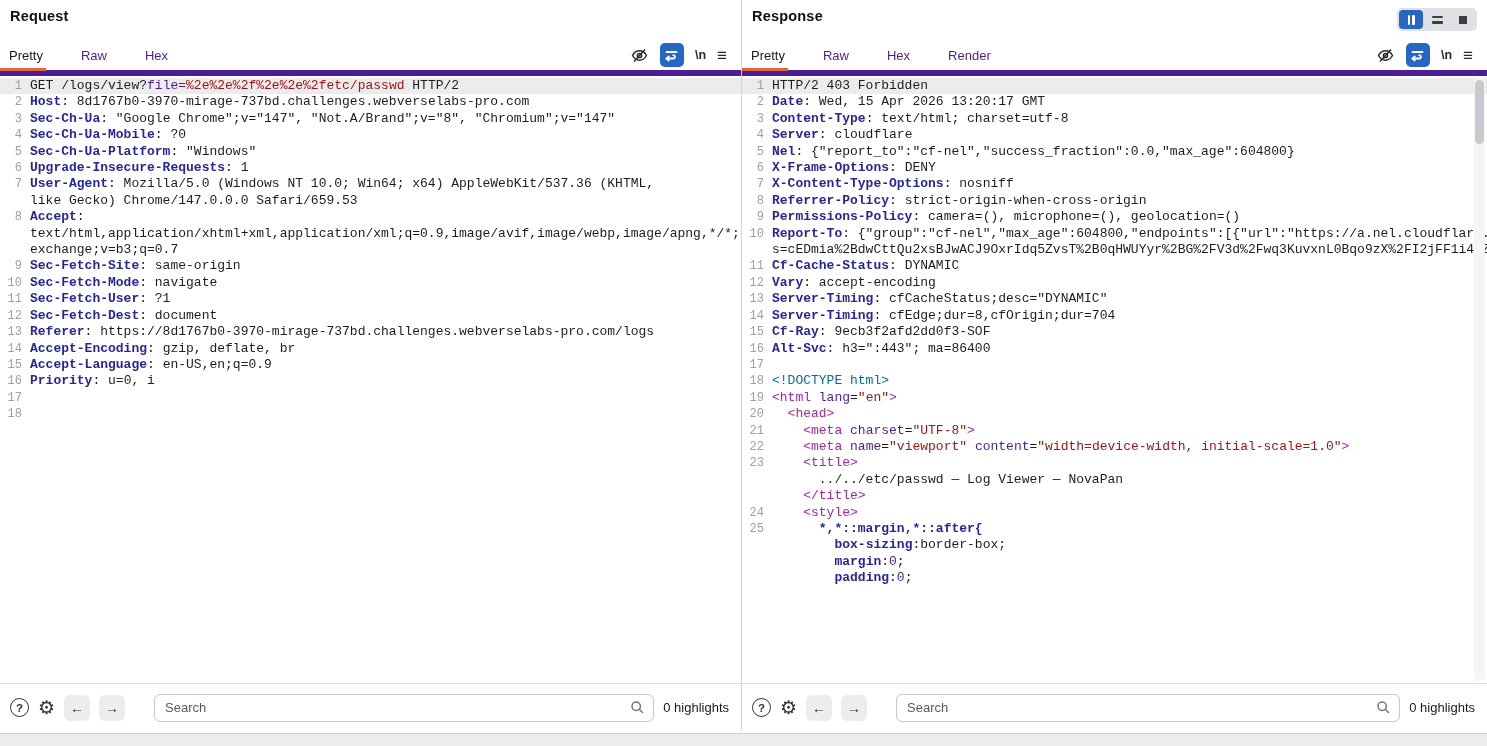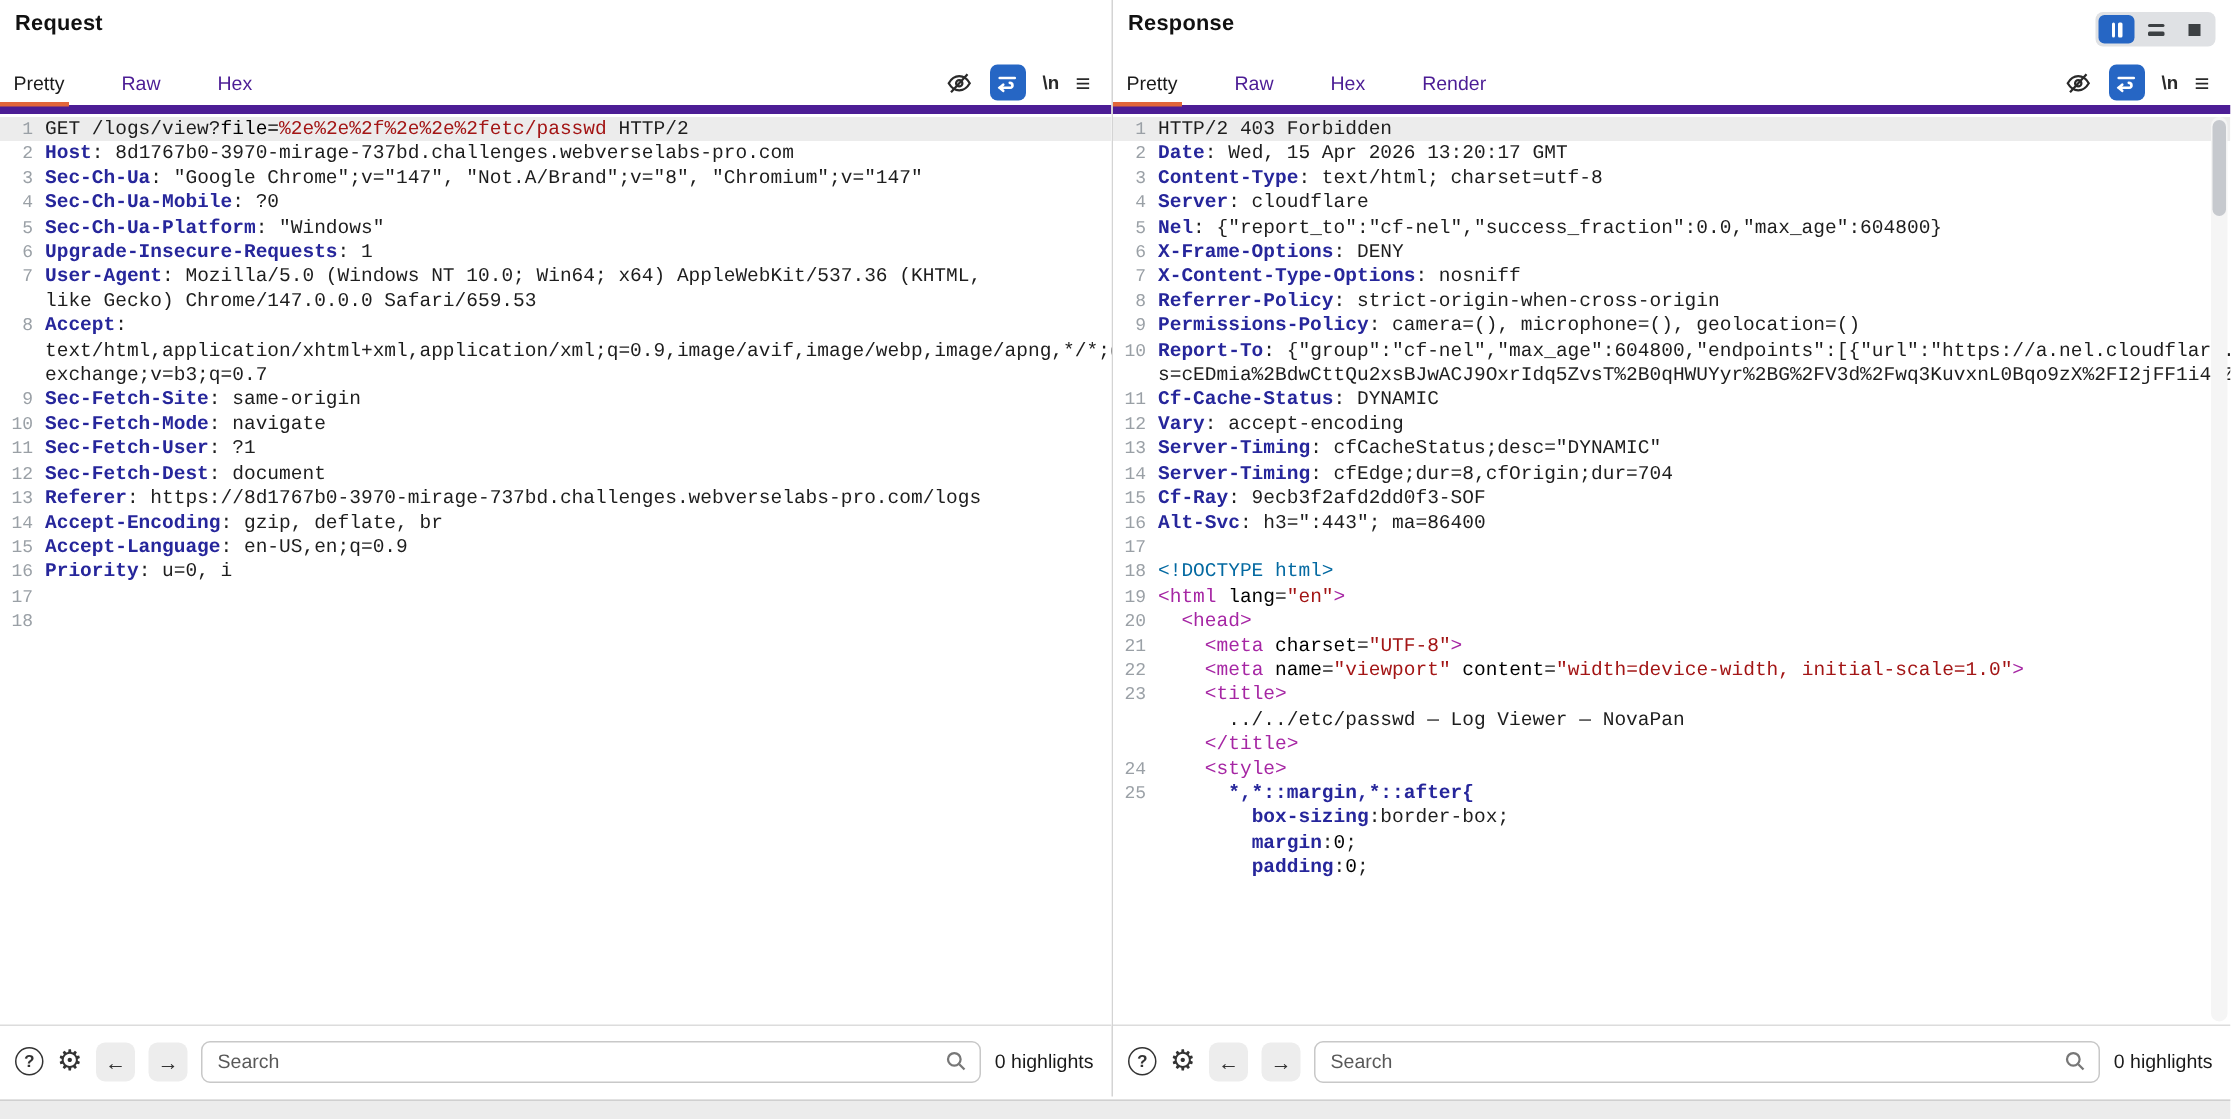--- a/index.html
+++ b/index.html
@@ -40,33 +40,33 @@
   .code-area { flex:1; position:relative; overflow:hidden; border-bottom:1px solid #dcdcdc; background:#fff;
     font-family:"Liberation Mono","DejaVu Sans Mono",monospace; font-size:13px; line-height:16.4px; }
   .code-lines { padding-top:2px; }
   .cl { display:flex; min-height:16.4px; }
   .cl.sel { background:#ececec; }
   .ln { flex:0 0 30px; text-align:right; padding-right:8px; color:#9aa0a6; font-size:12px; user-select:none; }
   .ct { flex:1; white-space:pre-wrap; overflow-wrap:break-word; padding-right:48px; }
   .right .ct { padding-right:60px; }
   .s-p { color:#1d1d1d; }
   .s-h { color:#26269b; font-weight:bold; }
-  .s-b { color:#000000;font-family:Liberation Mono, monospace; }
+  .s-b { color:#4c1d95;font-family:Liberation Mono, monospace; }
   .s-r { color:#a31515; }
   .s-g { color:#0369a1; }
   .s-t { color:#a626a4; }
   .vscroll { position:absolute; top:2px; right:2px; bottom:2px; width:11px; background:#f5f5f5; border-radius:6px; }
   .vthumb { position:absolute; top:2px; left:1px; width:9px; height:64px; background:#c6c9ce; border-radius:5px; }
 
   
   .searchbar { height:47px; display:flex; align-items:center; gap:9px; padding:0 12px 0 10px; background:#fff; }
   .help-circle { width:19px; height:19px; border:1.7px solid #333; border-radius:50%; display:flex; align-items:center; justify-content:center; font-size:11.5px; font-weight:bold; color:#333; }
   .gear { font-size:19px; color:#333; line-height:1; }
   .nav-btn { width:26px; height:26px; background:#ededed; border:none; border-radius:6px; font-size:14px; color:#333; display:flex; align-items:center; justify-content:center; cursor:default; }
-  .search-wrap { position:relative; flex:1; }
+  .search-wrap { position:relative; flex:1;margin-left:20px; }
   .search-input { width:100%; height:28px; border:1px solid #c8c8c8; border-radius:6px; padding:0 32px 0 10px; font-size:13px; font-family:"Liberation Sans",sans-serif; color:#222; outline:none; background:#fff; }
   .search-input::placeholder { color:#3c3c3c; opacity:.85; }
   .mag { position:absolute; right:9px; top:6px; }
   .highlights { font-size:13px; color:#1a1a1a; white-space:nowrap; }
 
   .bottom-strip { width:1487px; height:13px; background:#ececec; border-top:1px solid #d0d0d0; }
 </style>
 </head>
 <body>
 

